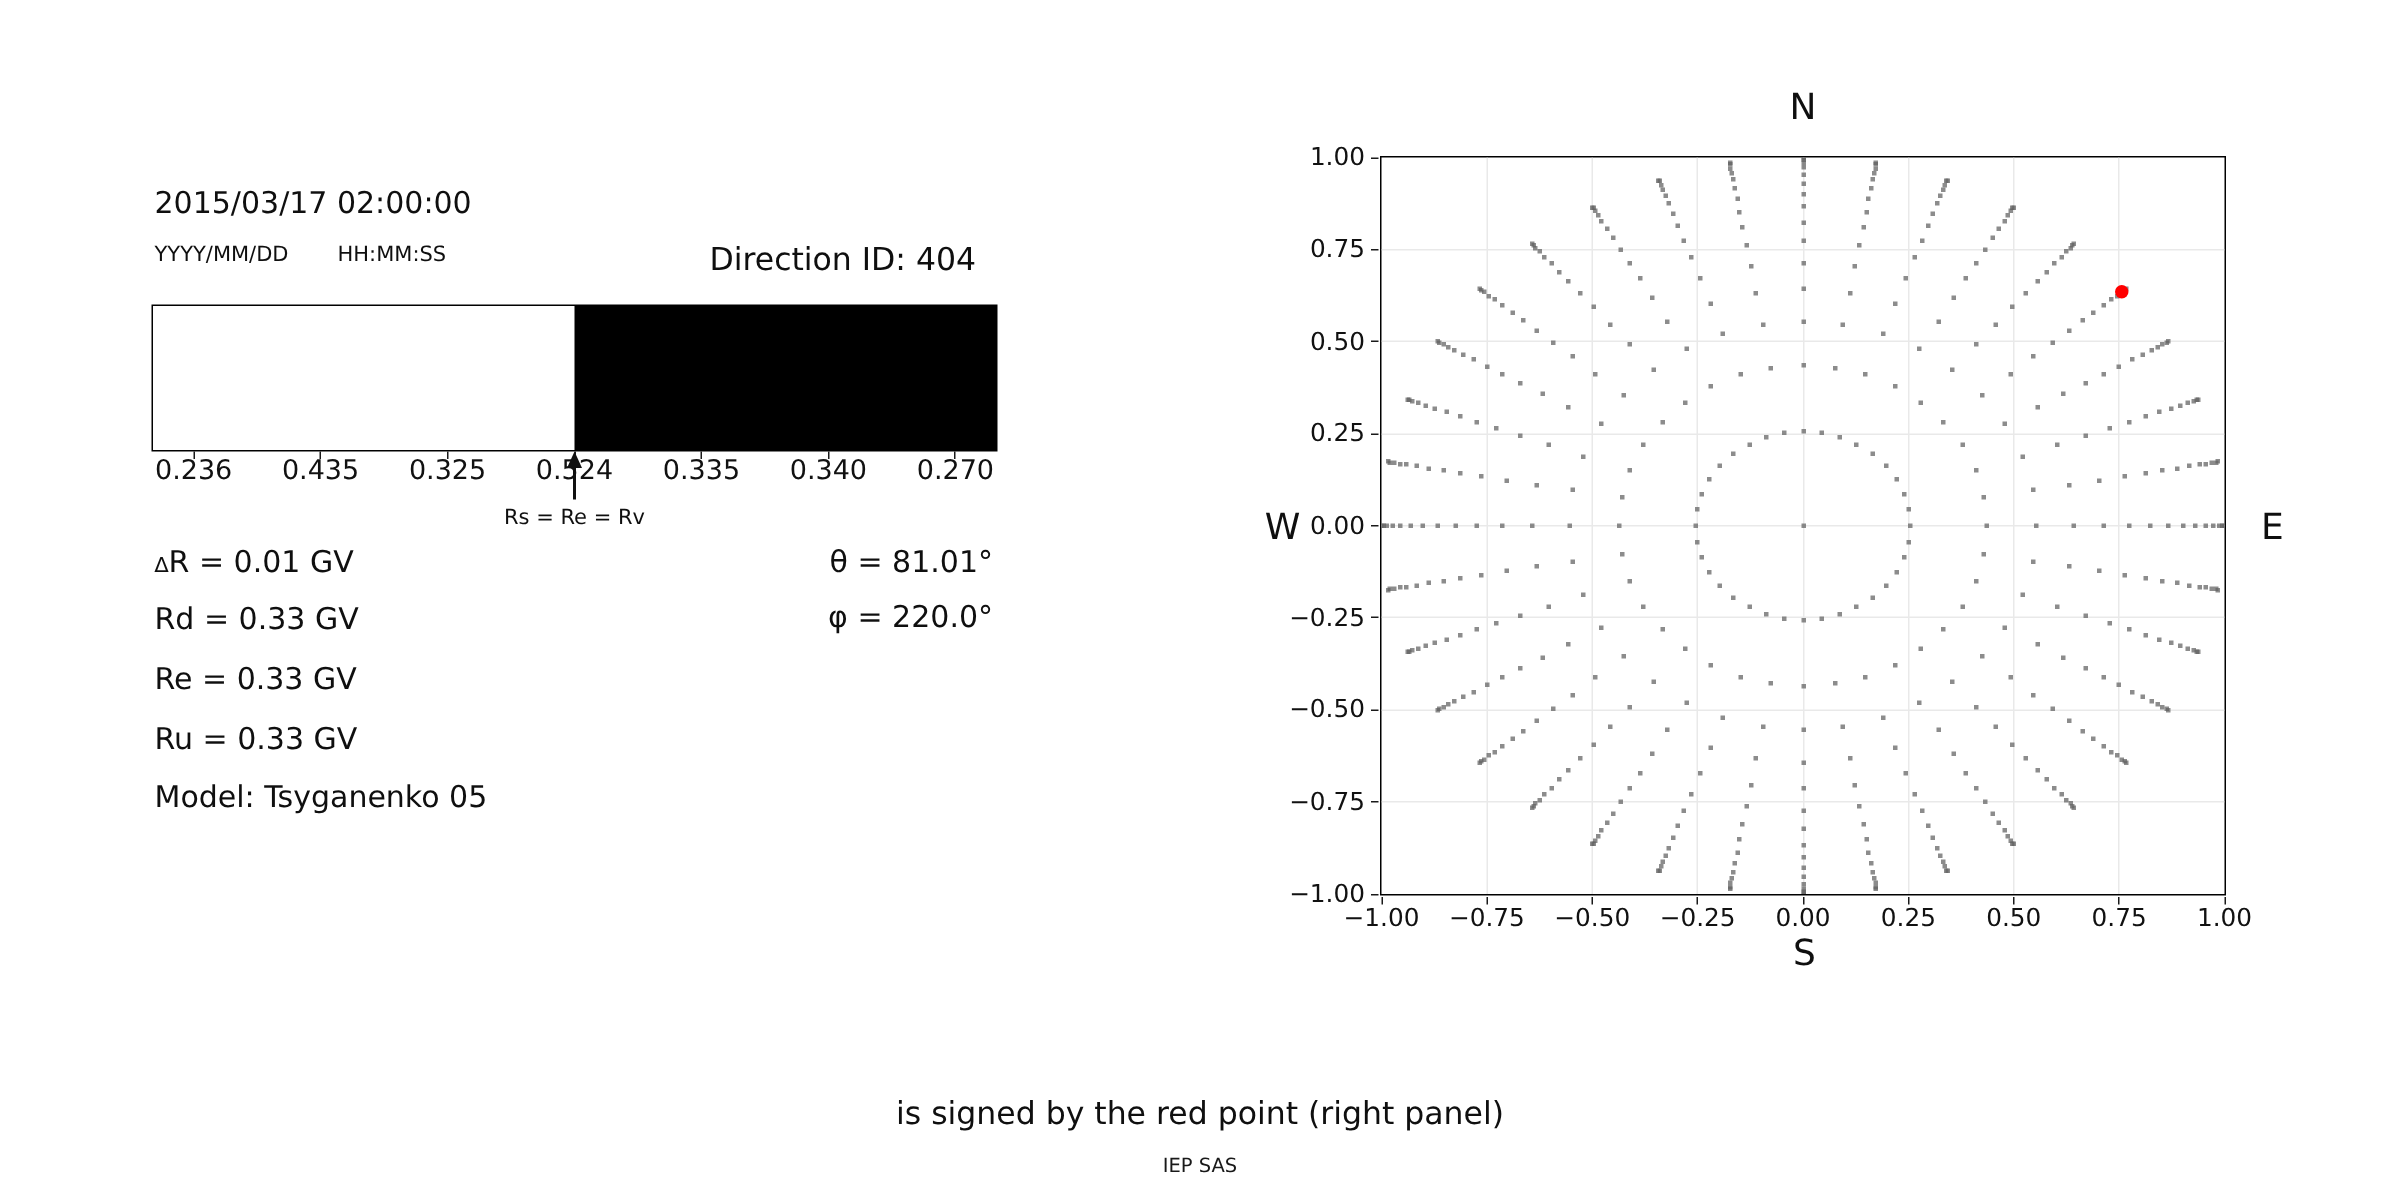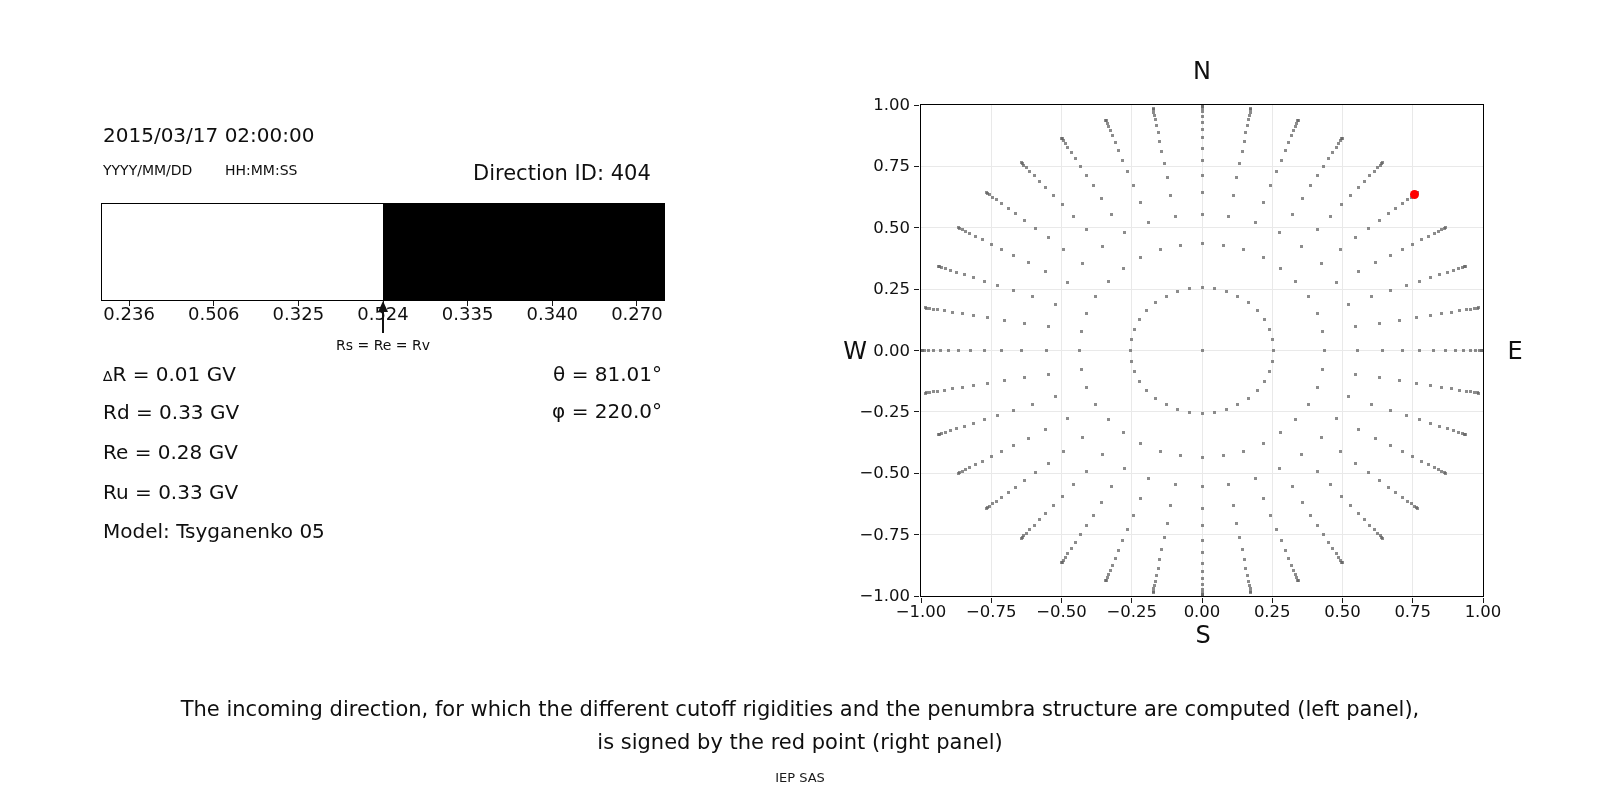--- a/index.html
+++ b/index.html
@@ -46,21 +46,21 @@
   <div class="abs t-dirid" style="left:473px;top:162px">Direction ID: 404</div>
 
   <div class="penumbra">
       <div class="pseg" style="left: 0px; width: 281px; background: rgb(255, 255, 255);"></div>
       <div class="pseg" style="left: 281px; width: 281px; background: rgb(0, 0, 0);"></div>
     </div>
   <div></div>
 
   <div class="abs t-main" style="left:103px;top:363px"><span class="dsym">∆</span><span>R = 0.01 GV</span></div>
   <div class="abs t-main" style="left:103px;top:401px">Rd = 0.33 GV</div>
-  <div class="abs t-main" style="left:103px;top:441px">Re = 0.28 GV</div>
+  <div class="abs t-main" style="left:103px;top:441px">Re = 0.33 GV</div>
   <div class="abs t-main" style="left:103px;top:481px">Ru = 0.33 GV</div>
   <div class="abs t-main" style="left:103px;top:520px">Model: Tsyganenko 05</div>
   <div class="abs t-main" style="left:500px;top:363px;width:162px;text-align:right">θ = 81.01°</div>
   <div class="abs t-main" style="left:500px;top:400px;width:162px;text-align:right">φ = 220.0°</div>
 
   <div class="dirplot">
       <div class="grid-v" style="left: 69.75px;"></div>
       <div class="grid-h" style="top: 60.875px;"></div>
       <div class="grid-v" style="left: 140px;"></div>
       <div class="grid-h" style="top: 122.25px;"></div>
@@ -615,28 +615,27 @@
       <div class="dot" style="left: 230.949px; top: 3.43855px;"></div>
       <div class="dot" style="left: 230.754px; top: 2.47147px;"></div>
       <div class="dot" style="left: 279.5px; top: 244px;"></div>
       <div class="red-dot" style="left: 489.175px; top: 85.0893px; background: rgb(255, 0, 0);"></div>
     </div>
   <div class="abs t-compass xform" style="left:1202px;top:58px">N</div>
   <div class="abs t-compass xform" style="left:1203px;top:622px">S</div>
   <div class="abs t-compass xform" style="left:1515px;top:338px">E</div>
   <div class="abs t-compass xform" style="left:855px;top:338px">W</div>
 
-  <div class="abs t-caption center" style="left:0;top:698px;width:1600px">The incoming direction, for which the different cutoff rigidities and the penumbra structure are computed (left panel),</div>
   <div class="abs t-credit center" style="left:0;top:771px;width:1600px">IEP SAS</div>
   <div class="abs t-caption center" style="left:0;top:731px;width:1600px">is signed by the red point (right panel)</div>
 
 <div class="ptick" style="left: 128.584px; top: 301px; width: 1px; height: 5px;"></div>
     <div class="abs ptlabel" style="left: 94.0843px; top: 304px; width: 70px;">0.236</div>
     <div class="ptick" style="left: 213.223px; top: 301px; width: 1px; height: 5px;"></div>
-    <div class="abs ptlabel" style="left: 178.723px; top: 304px; width: 70px;">0.506</div>
+    <div class="abs ptlabel" style="left: 178.723px; top: 304px; width: 70px;">0.435</div>
     <div class="ptick" style="left: 297.861px; top: 301px; width: 1px; height: 5px;"></div>
     <div class="abs ptlabel" style="left: 263.361px; top: 304px; width: 70px;">0.325</div>
     <div class="ptick" style="left: 382.5px; top: 301px; width: 1px; height: 5px;"></div>
     <div class="abs ptlabel" style="left: 348px; top: 304px; width: 70px;">0.524</div>
     <div class="ptick" style="left: 467.139px; top: 301px; width: 1px; height: 5px;"></div>
     <div class="abs ptlabel" style="left: 432.639px; top: 304px; width: 70px;">0.335</div>
     <div class="ptick" style="left: 551.777px; top: 301px; width: 1px; height: 5px;"></div>
     <div class="abs ptlabel" style="left: 517.277px; top: 304px; width: 70px;">0.340</div>
     <div class="ptick" style="left: 636.416px; top: 301px; width: 1px; height: 5px;"></div>
     <div class="abs ptlabel" style="left: 601.916px; top: 304px; width: 70px;">0.270</div>

